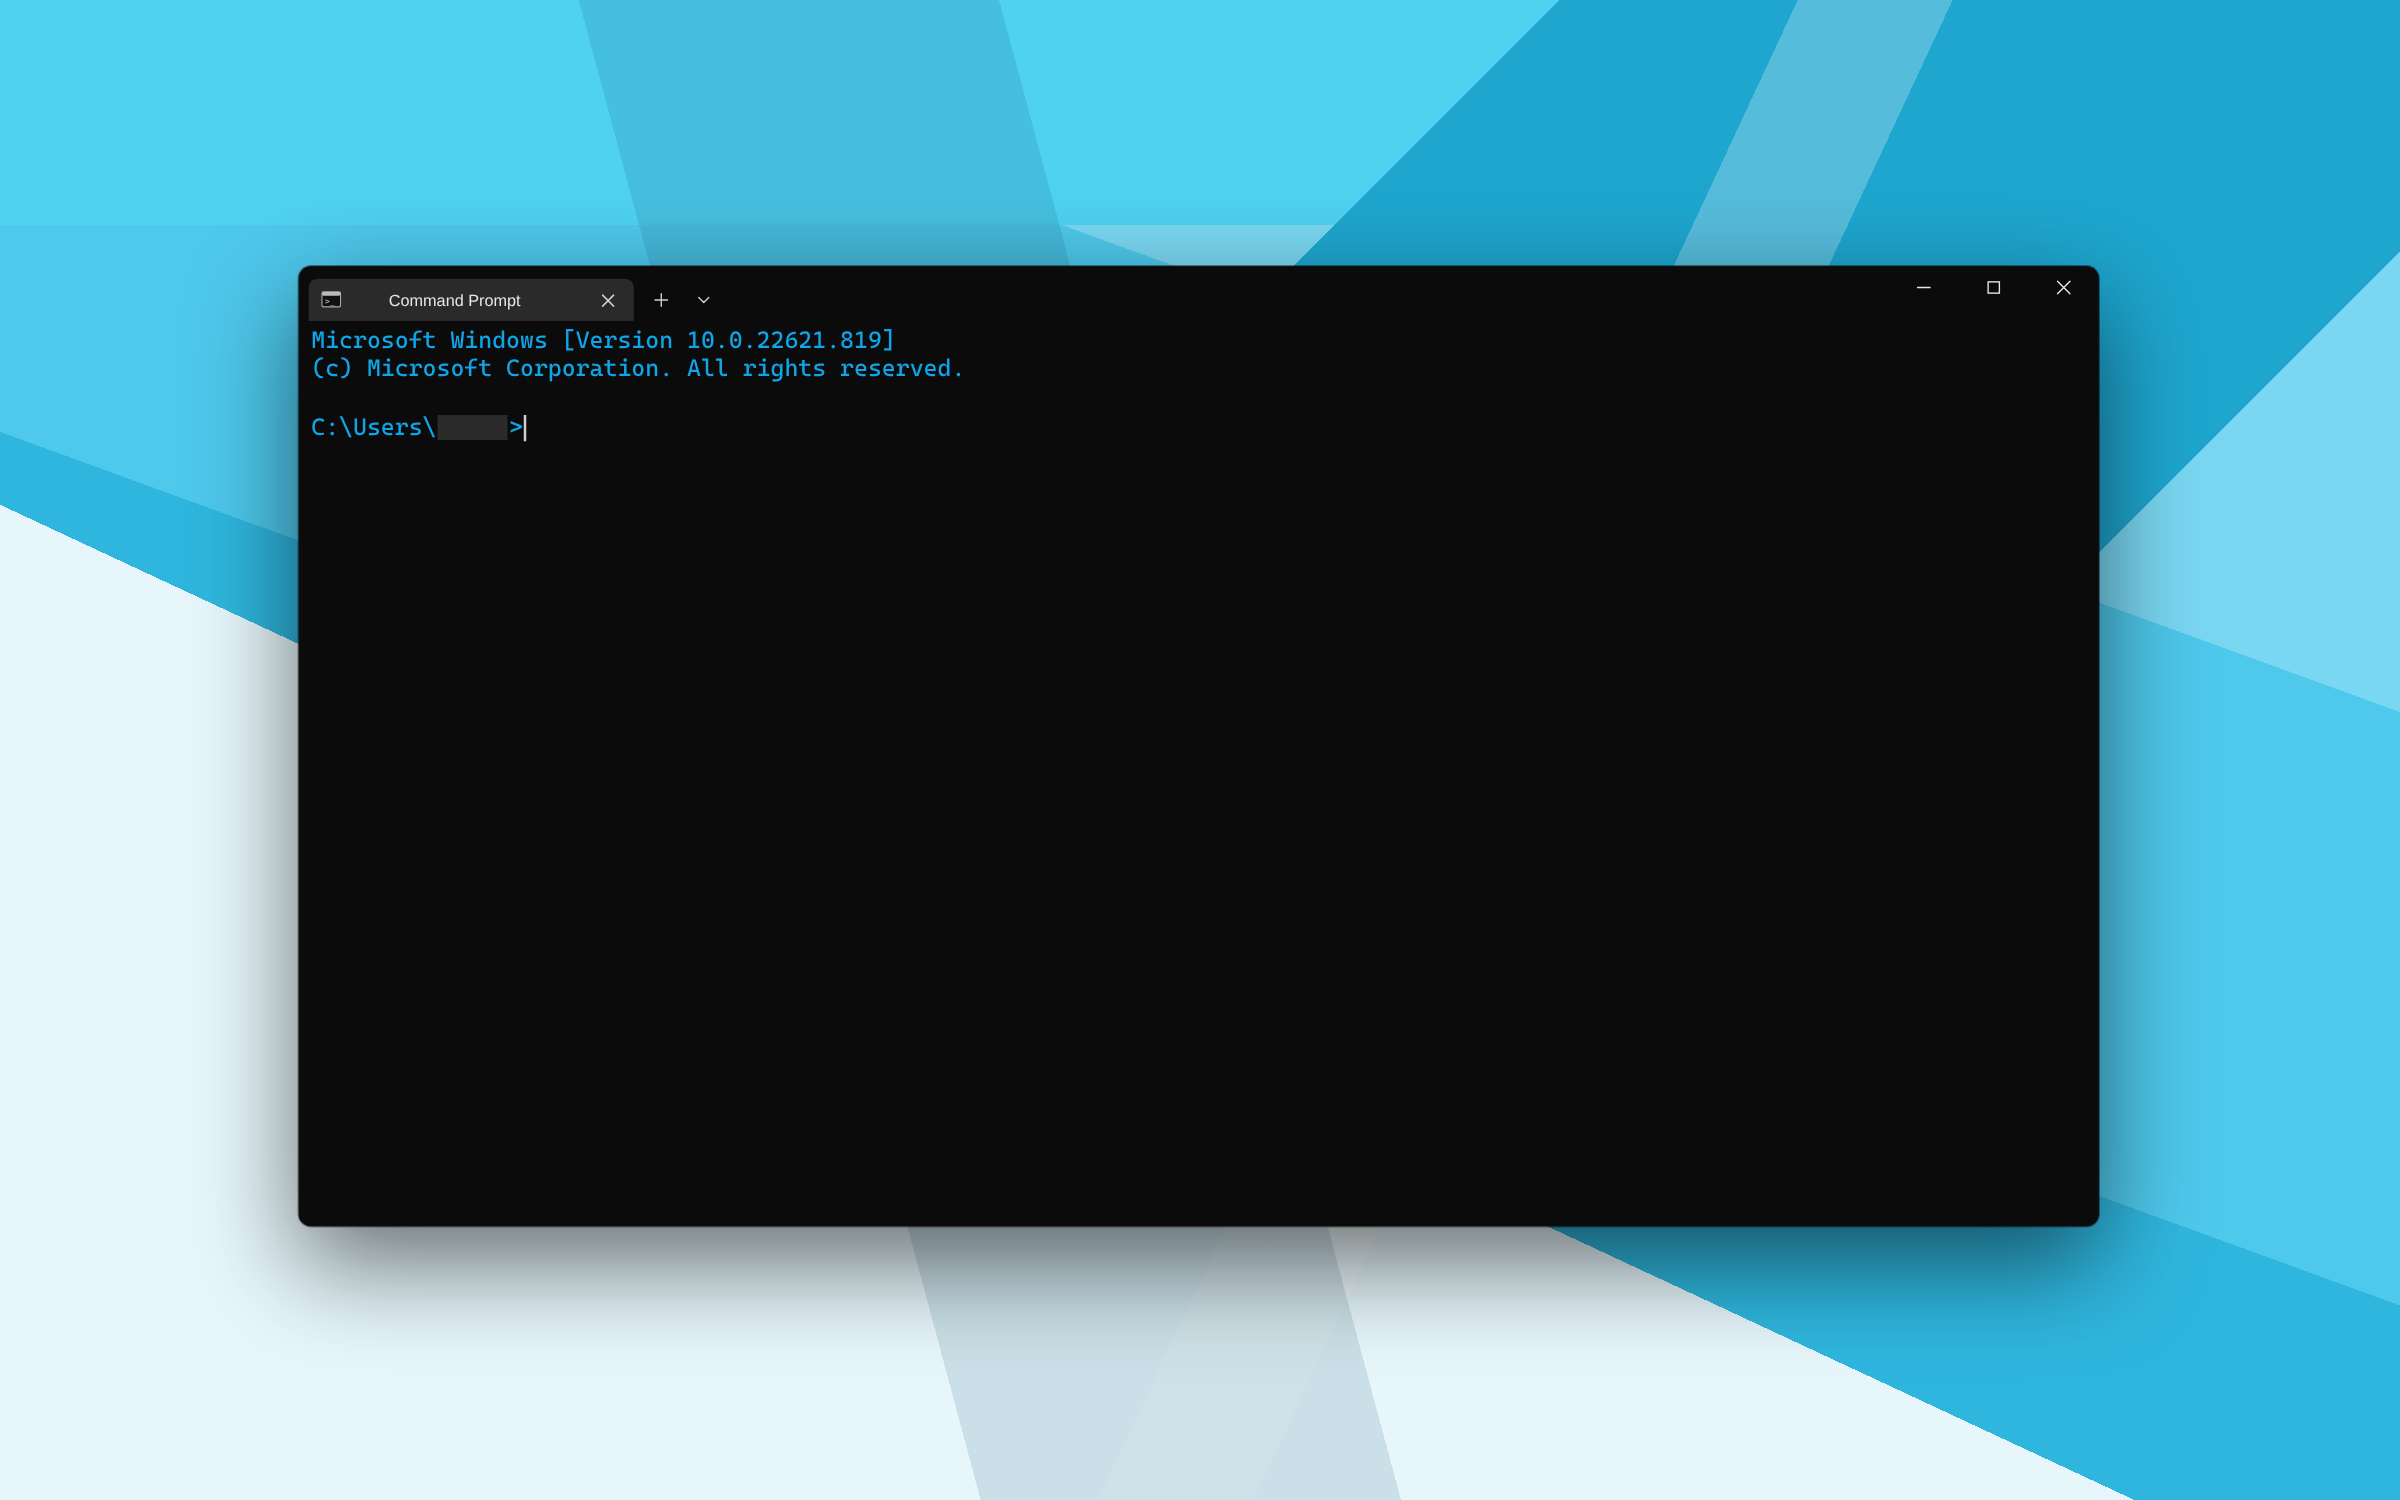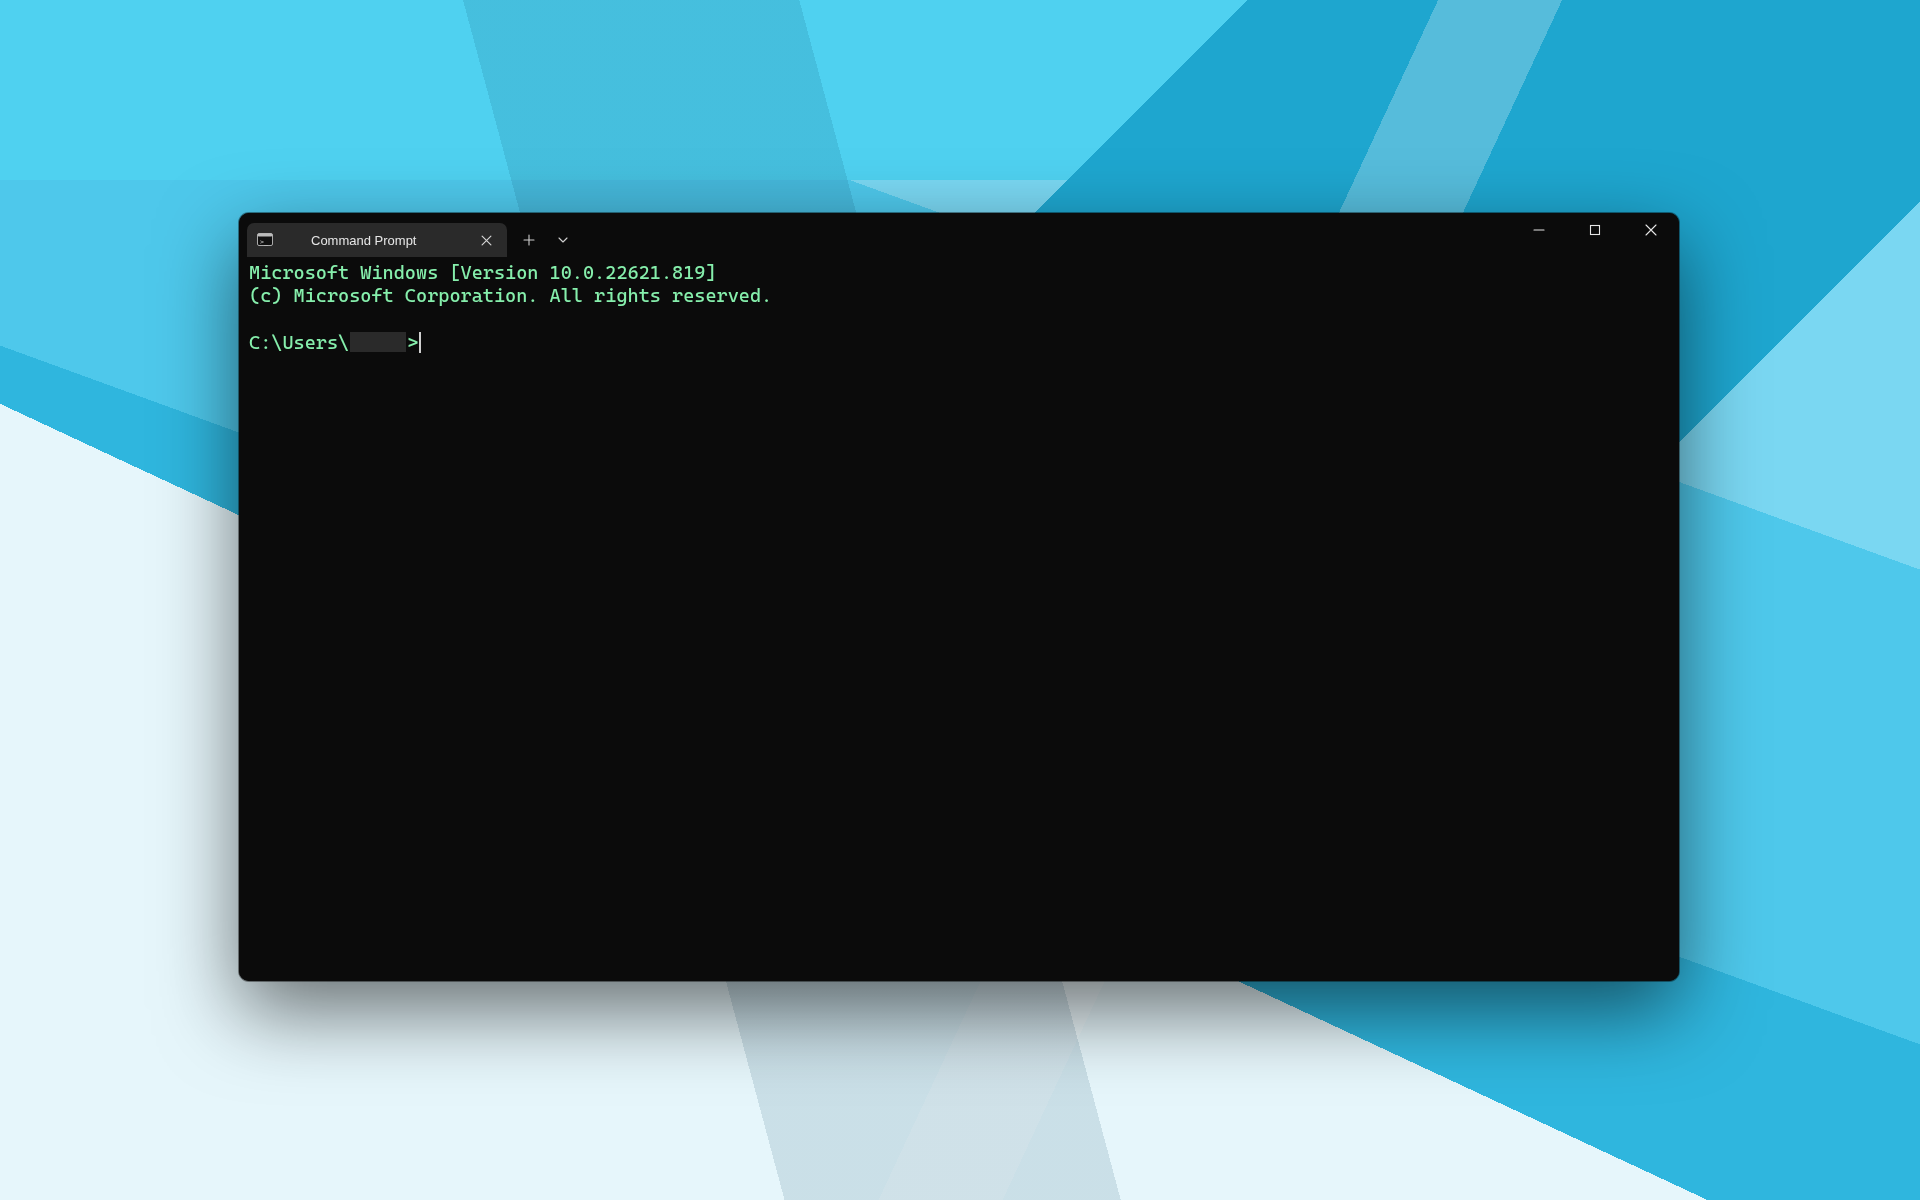--- a/index.html
+++ b/index.html
@@ -137,21 +137,21 @@
     color: #e6e6e6;
   }
 
   .terminal-body {
     position: absolute;
     left: 0;
     right: 0;
     top: 44px;
     bottom: 0;
     background: #0b0b0b;
-    color: #86efac;
+    color: #0ea5e9;
     font-family: "Cascadia Mono", "Consolas", "Menlo", monospace;
     font-size: 19px;
     line-height: 1.22;
     padding: 4px 10px 10px 10px;
     white-space: pre;
     overflow: hidden;
   }
 
   .prompt-line {
     display: inline-flex;

